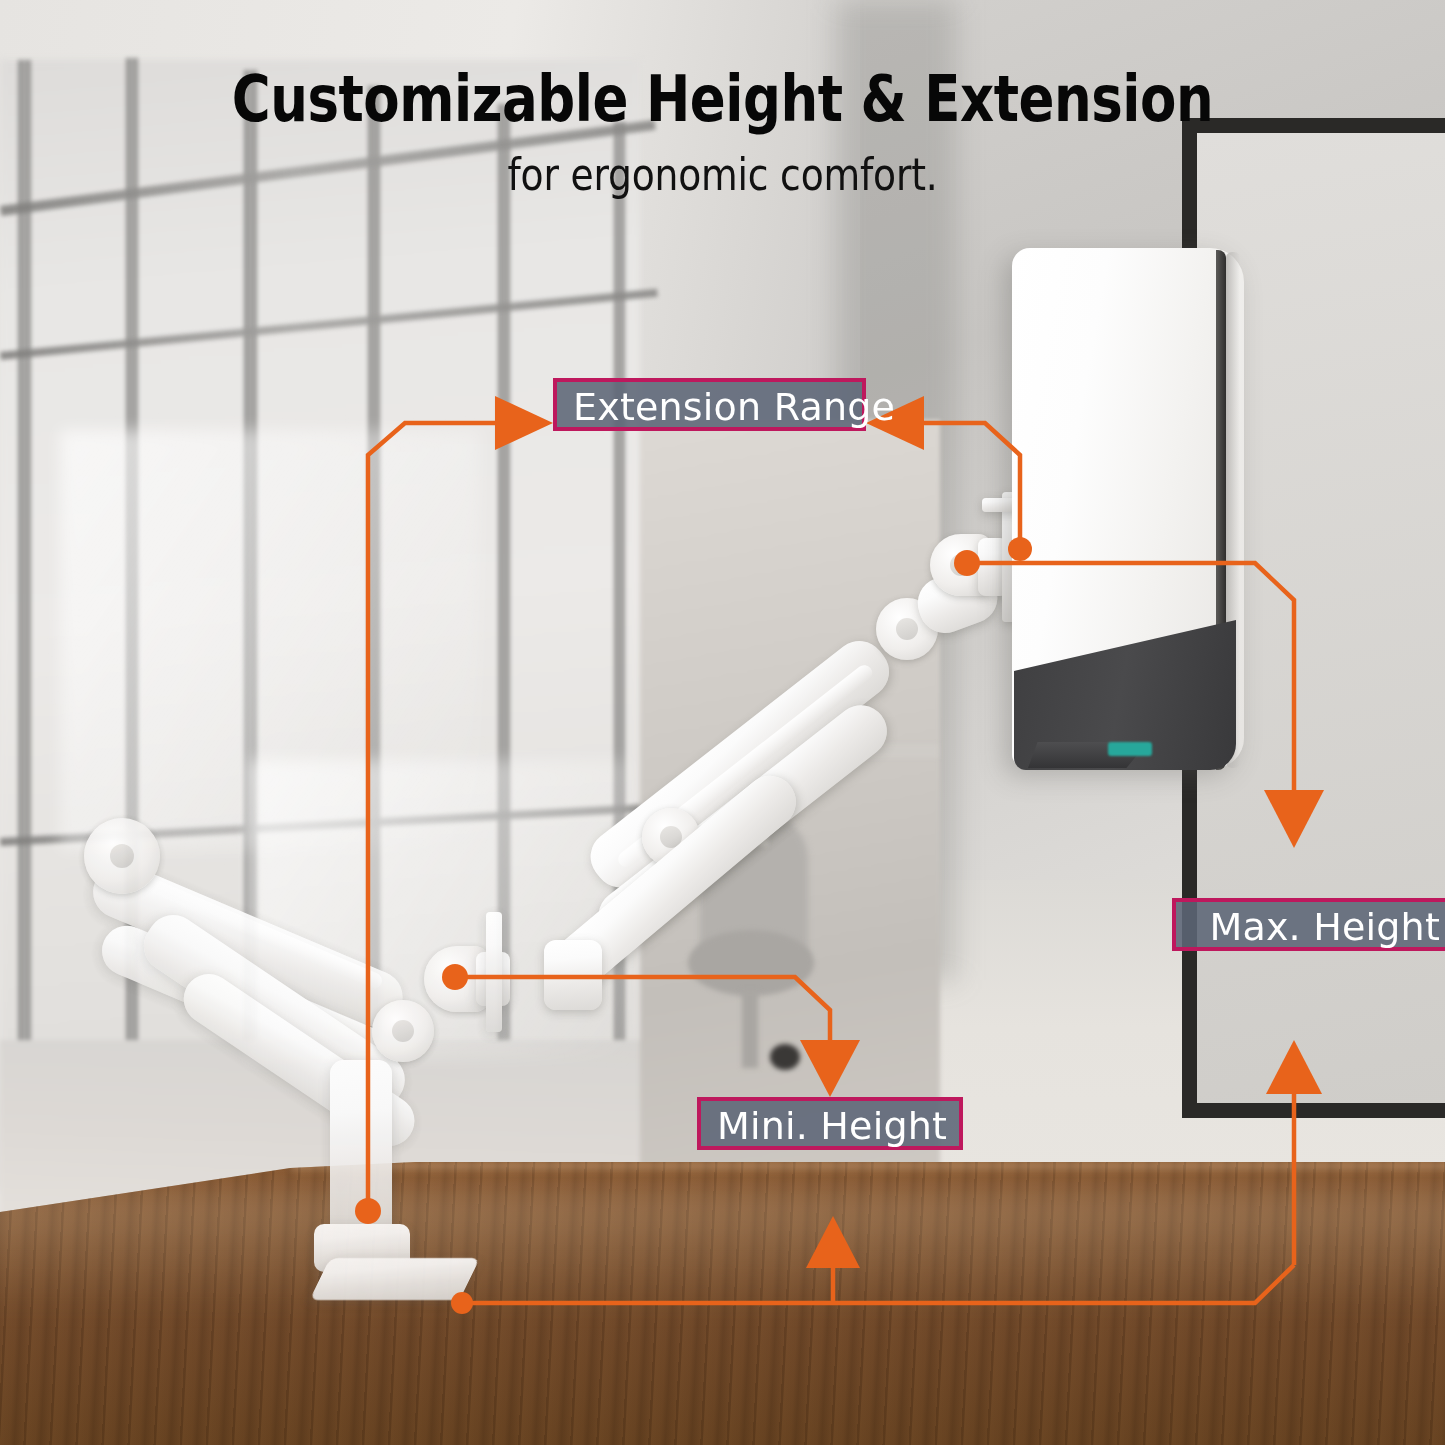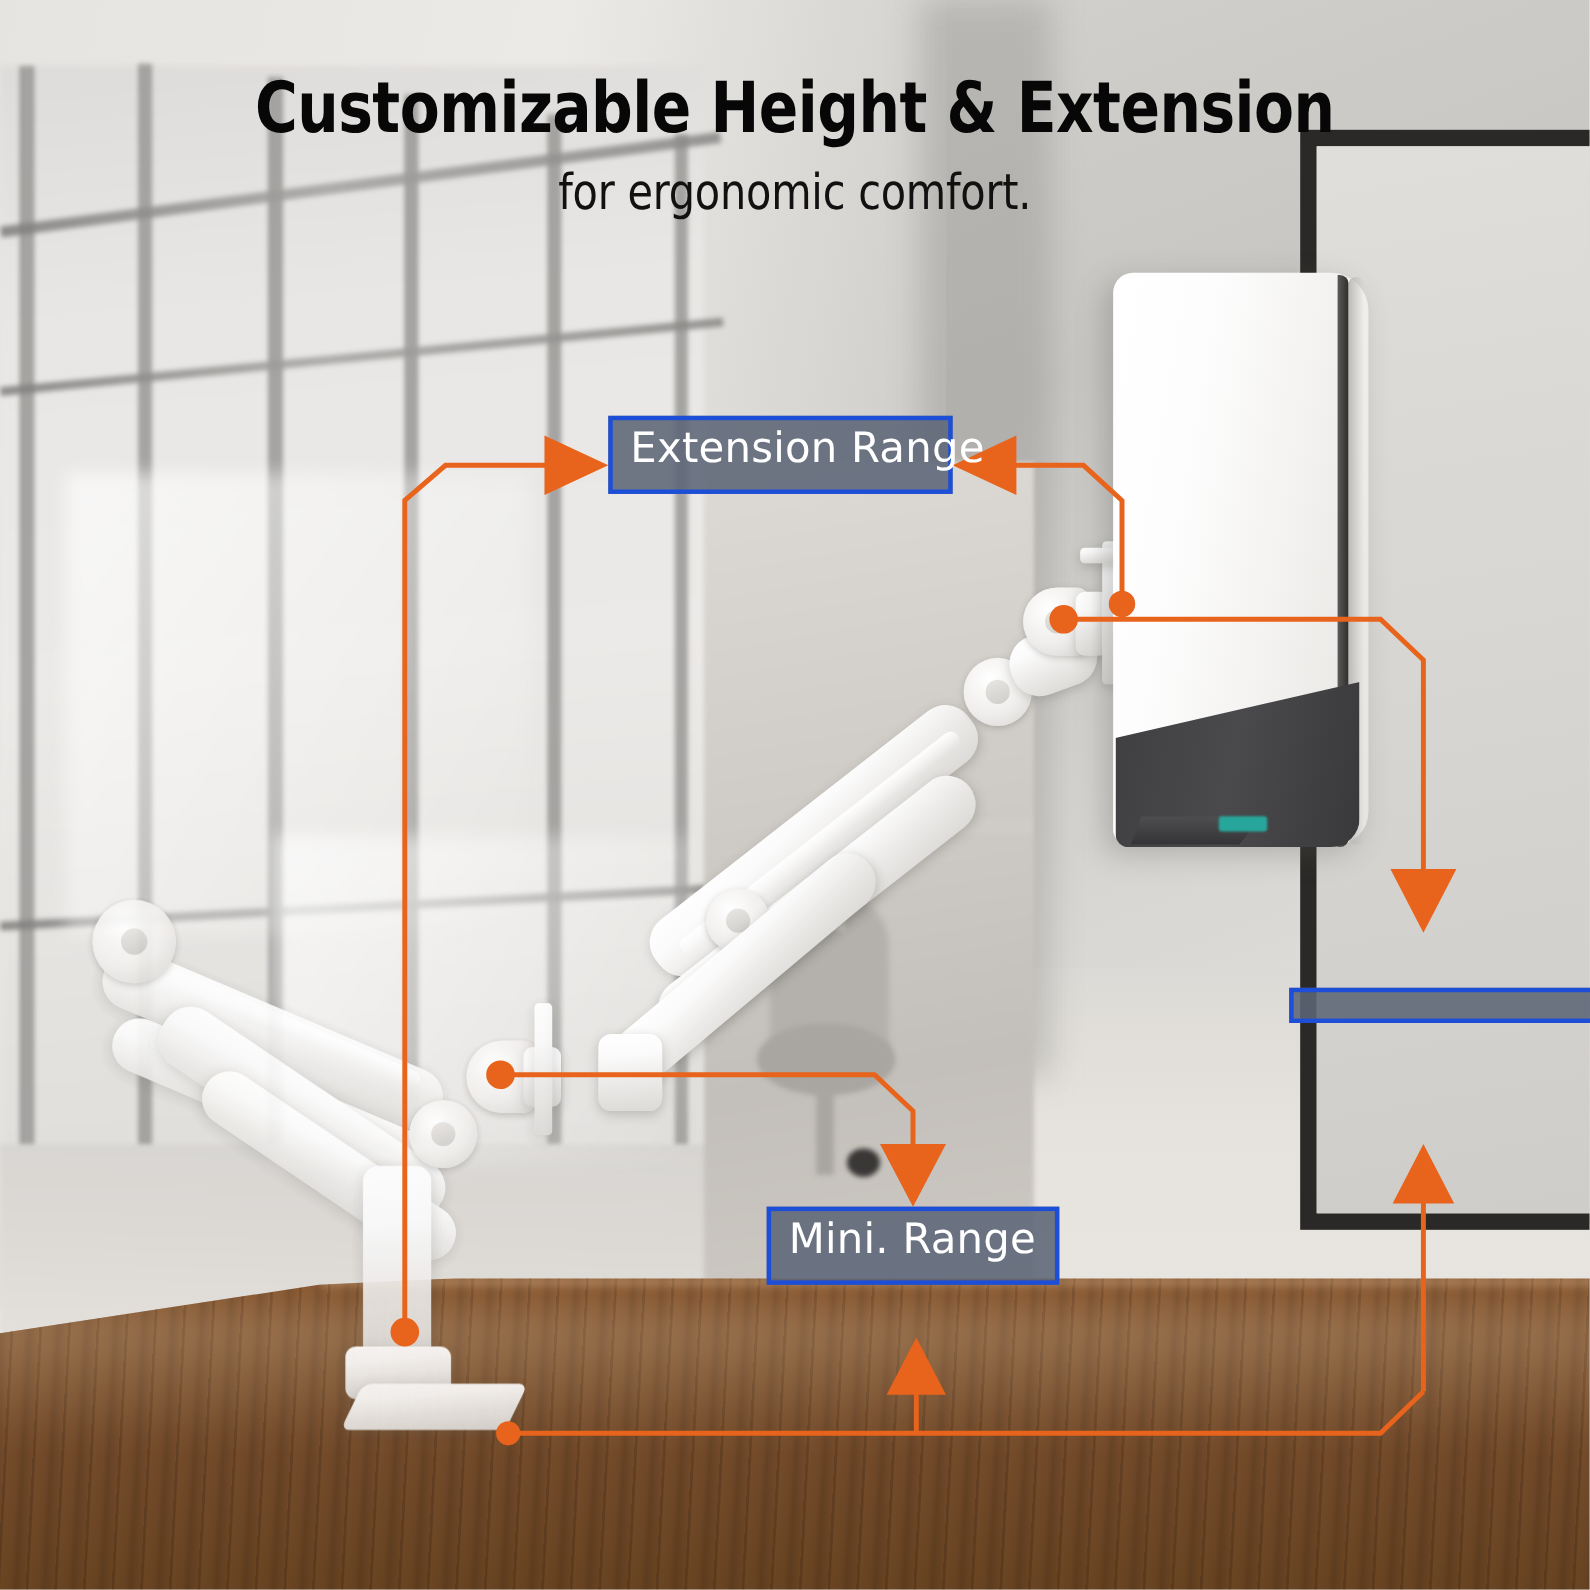--- a/index.html
+++ b/index.html
@@ -89,24 +89,24 @@
 
   
   .ghost{opacity:.92;}
   .ghost .bar{box-shadow:0 3px 12px rgba(100,98,95,.22);}
 
   
   .anno{position:absolute;inset:0;}
   .anno svg{position:absolute;inset:0;width:1445px;height:1445px;}
 
   .callout{position:absolute;box-sizing:border-box;
-    border:4px solid #1d4ed8;
+    border:4px solid #be185d;
     background:rgba(92,101,118,.88);
-    padding:6px 16px 18px 16px;
-    text-align:left;line-height:1.02;}
+    padding:6px 16px 0 16px;
+    text-align:right;line-height:1.02;}
   .callout .lab{display:block;color:#ffffff;font-size:38px;font-weight:400;letter-spacing:.2px;
     font-family:"DejaVu Sans","Liberation Sans",sans-serif;white-space:nowrap;}
   .callout .val{display:block;color:#ef6a1b;font-size:46px;font-weight:700;letter-spacing:0;
     white-space:nowrap;margin-top:2px;}
 
   #callout-extension{left:553px;top:378px;width:313px;}
   #callout-max{left:1172px;top:898px;width:288px;}
   #callout-min{left:697px;top:1097px;width:266px;}
 
   
@@ -253,23 +253,24 @@
         <circle cx="1020" cy="549" r="12"></circle>
         <circle cx="967" cy="563" r="13"></circle>
       </g>
     </svg>
 
     <div class="callout" id="callout-extension">
       <span class="lab">Extension Range</span>
     </div>
 
     <div class="callout" id="callout-max">
+      <span class="lab">Max. Height</span>
     </div>
 
     <div class="callout" id="callout-min">
-      <span class="lab">Mini. Range</span>
+      <span class="lab">Mini. Height</span>
     </div>
   </div>
 
   <div class="title">Customizable Height &amp; Extension</div>
   <div class="subtitle">for ergonomic comfort.</div>
 
 </div>
 
 </body></html>

